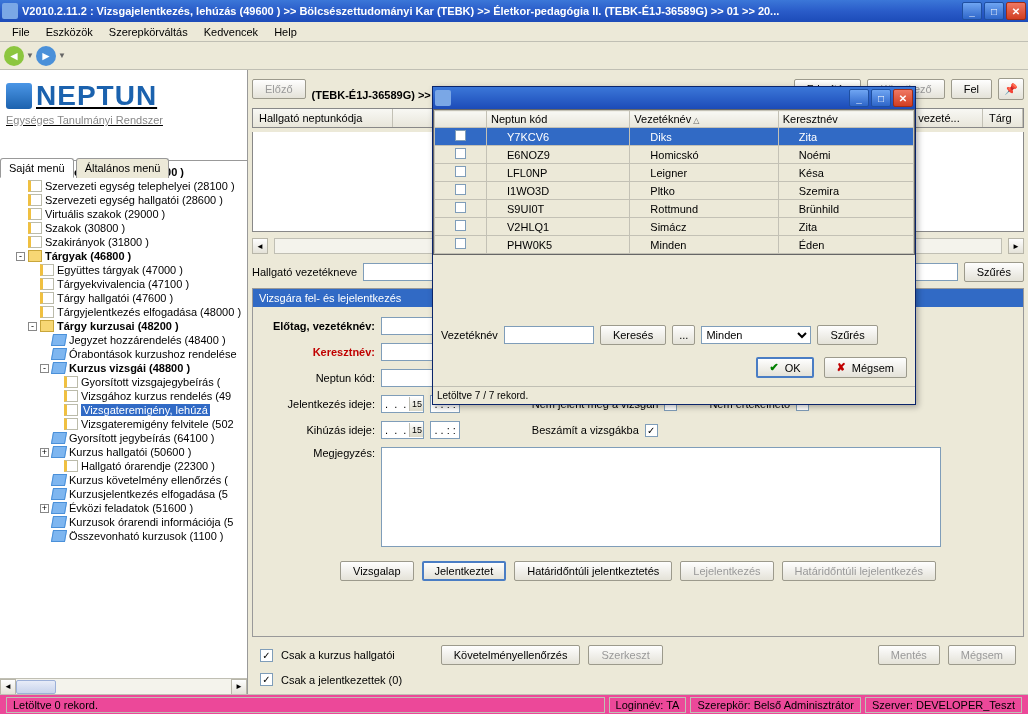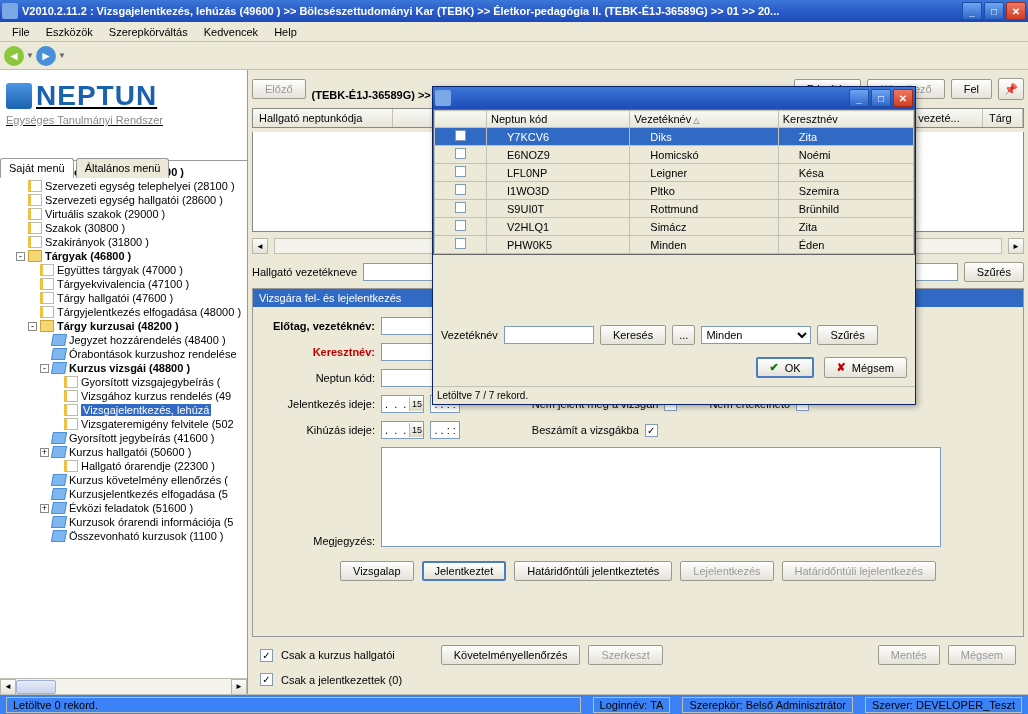--- a/index.html
+++ b/index.html
@@ -81,21 +81,21 @@
   .lbl.red { color:#c00000; font-weight:bold;}
   .dateinput { display:inline-flex; align-items:center; border:1px solid #7f9db9; background:#fff; height:18px; font-size:11px;}
   .dateinput span { padding:0 3px;}
   .dateinput .calico { width:14px; height:14px; background:linear-gradient(#fefefe,#dcd9c8); border-left:1px solid #c0bfb4; display:flex; align-items:center; justify-content:center; font-size:9px;}
   .checkbox { width:13px; height:13px; border:1px solid #7f9db9; background:#fff; display:inline-flex; align-items:center; justify-content:center; font-size:10px; cursor:pointer;}
   .remark { width:560px; height:100px; border:1px solid #7f9db9; background:#fff; resize:none;}
   .action-row { display:flex; gap:8px; justify-content:center; padding:6px 0;}
   .bottom-opts { display:flex; align-items:center; gap:8px; padding:4px 8px;}
 
   
-  .statusbar { height:20px; border-top:1px solid #c0bfb4; display:flex; align-items:center; padding:0 6px; gap:12px; background:#3b82f6;}
+  .statusbar { height:20px; border-top:1px solid #c0bfb4; display:flex; align-items:center; padding:0 6px; gap:4px; background:#ec4899;}
   .status-seg { border:1px solid #c0bfb4; padding:1px 6px; height:16px; display:flex; align-items:center;}
 
   
   .dialog { position:absolute; left:432px; top:86px; width:484px; background:#ece9d8; border:1px solid #0a246a; box-shadow:2px 2px 6px rgba(0,0,0,.3); z-index:50;}
   .dlg-title { height:22px; background:linear-gradient(to bottom, #3b77d8, #1c4bb8); display:flex; align-items:center; padding:0 2px;}
   .dlg-title-icon { width:16px; height:16px; background:#7aa7e6; border-radius:2px;}
   .dlg-title-sp { flex:1;}
   .dlg-body { padding:0;}
   .dlg-grid { border:1px solid #666;}
   .dlg-grid table { border-collapse:collapse; width:100%; font-size:11px;}
@@ -275,38 +275,38 @@
             <span class="tree-icon ico-page"></span>
             <span class="tree-label">Vizsgához kurzus rendelés (49</span>
           </div>
           <div class="tree-node selected">
             <span class="tree-spacer"></span>
             <span class="tree-spacer"></span>
             <span class="tree-spacer"></span>
             <span class="tree-spacer"></span>
             <span class="tree-spacer"></span>
             <span class="tree-icon ico-page"></span>
-            <span class="tree-label">Vizsgajelentkezés, lehúzá</span>
+            <span class="tree-label">Vizsgateremigény, lehúzá</span>
           </div>
           <div class="tree-node">
             <span class="tree-spacer"></span>
             <span class="tree-spacer"></span>
             <span class="tree-spacer"></span>
             <span class="tree-spacer"></span>
             <span class="tree-spacer"></span>
             <span class="tree-icon ico-page"></span>
             <span class="tree-label">Vizsgateremigény felvitele (502</span>
           </div>
           <div class="tree-node">
             <span class="tree-spacer"></span>
             <span class="tree-spacer"></span>
             <span class="tree-spacer"></span>
             <span class="tree-spacer"></span>
             <span class="tree-icon ico-blue"></span>
-            <span class="tree-label">Gyorsított jegybeírás (41600  )</span>
+            <span class="tree-label">Gyorsított jegybeírás (64100  )</span>
           </div>
           <div class="tree-node">
             <span class="tree-spacer"></span>
             <span class="tree-spacer"></span>
             <span class="tree-spacer"></span>
             <span class="tree-toggle">+</span>
             <span class="tree-icon ico-blue"></span>
             <span class="tree-label">Kurzus hallgatói (50600  )</span>
           </div>
           <div class="tree-node">
@@ -438,21 +438,21 @@
                 <span>.&nbsp;&nbsp;.&nbsp;&nbsp;.</span>
                 <div class="calico">15</div>
               </div>
             <div class="dateinput">
                 <span>. .   : :</span>
               </div>
             <span style="width:60px"></span>
             <span>Beszámít a vizsgákba</span>
             <div class="checkbox">✓</div>
           </div>
-          <div class="form-row" style="align-items:flex-end">
+          <div class="form-row" style="align-items:flex-start">
             <span class="lbl">Megjegyzés:</span>
             <textarea class="remark" style=""></textarea>
           </div>
           <div class="action-row">
             <button class="btn">Vizsgalap</button>
             <button class="btn default">Jelentkeztet</button>
             <button class="btn">Határidőntúli jelentkeztetés</button>
             <button class="btn disabled">Lejelentkezés</button>
             <button class="btn disabled">Határidőntúli lejelentkezés</button>
           </div>

